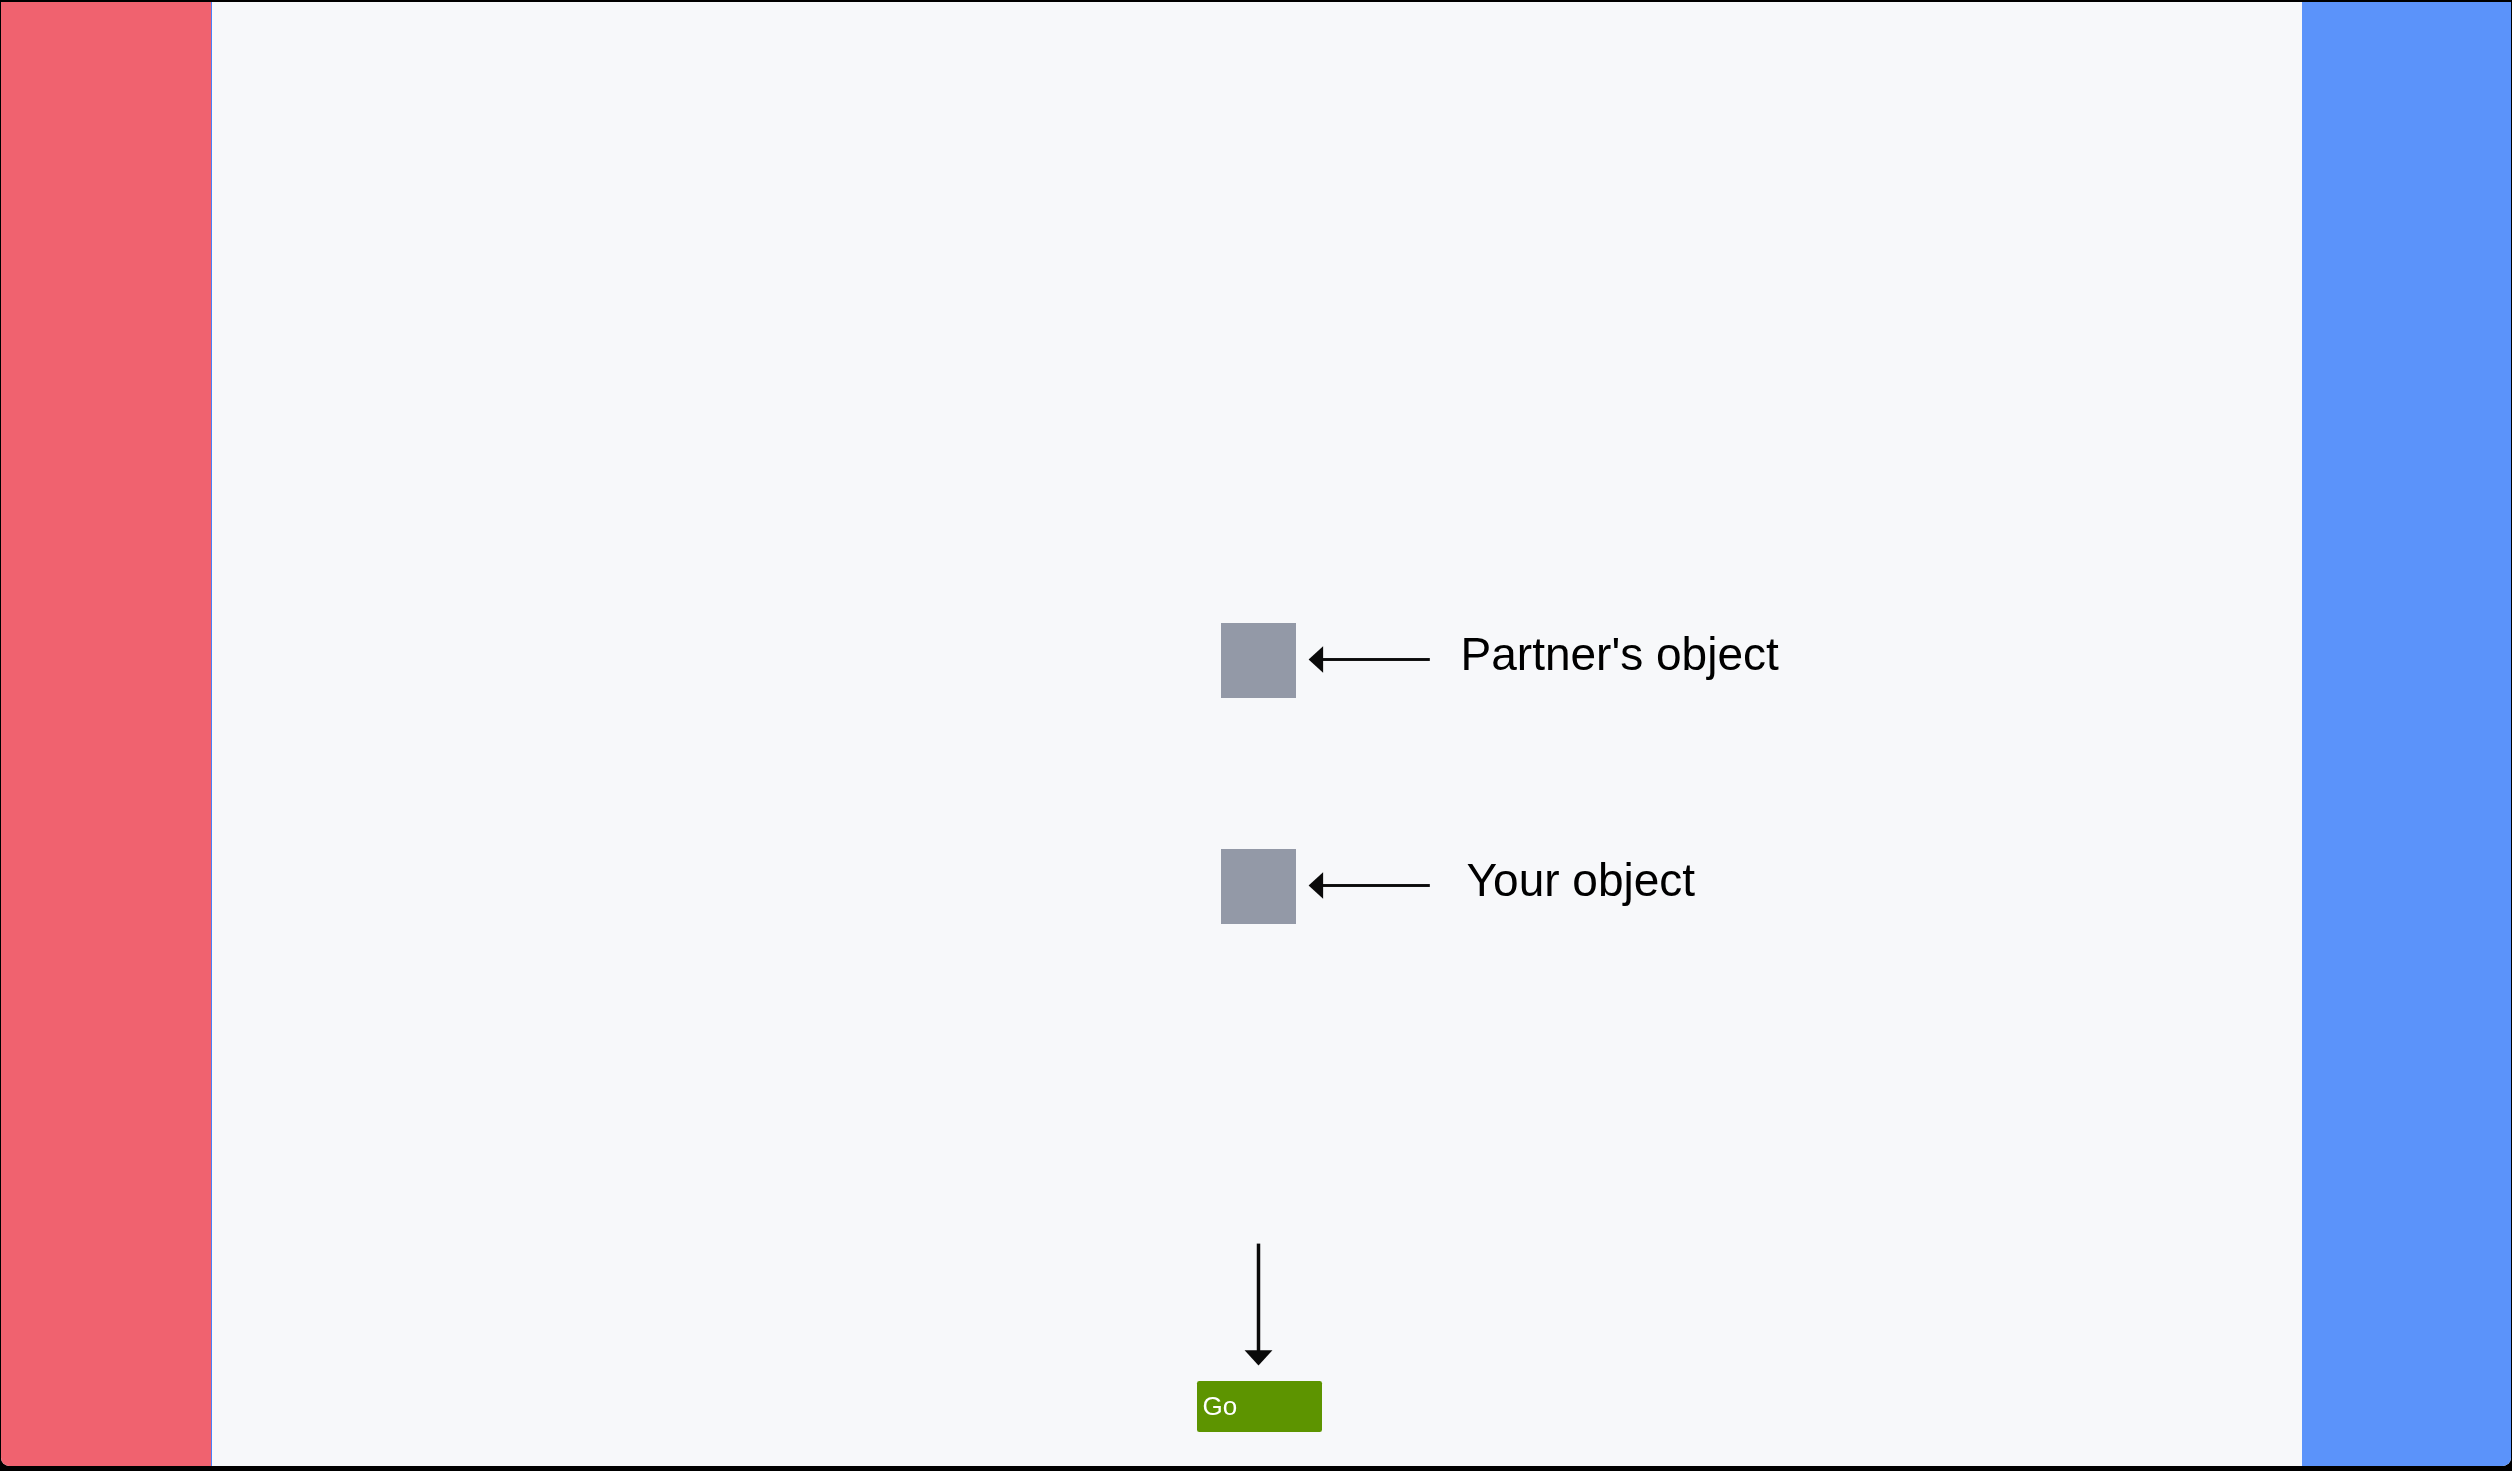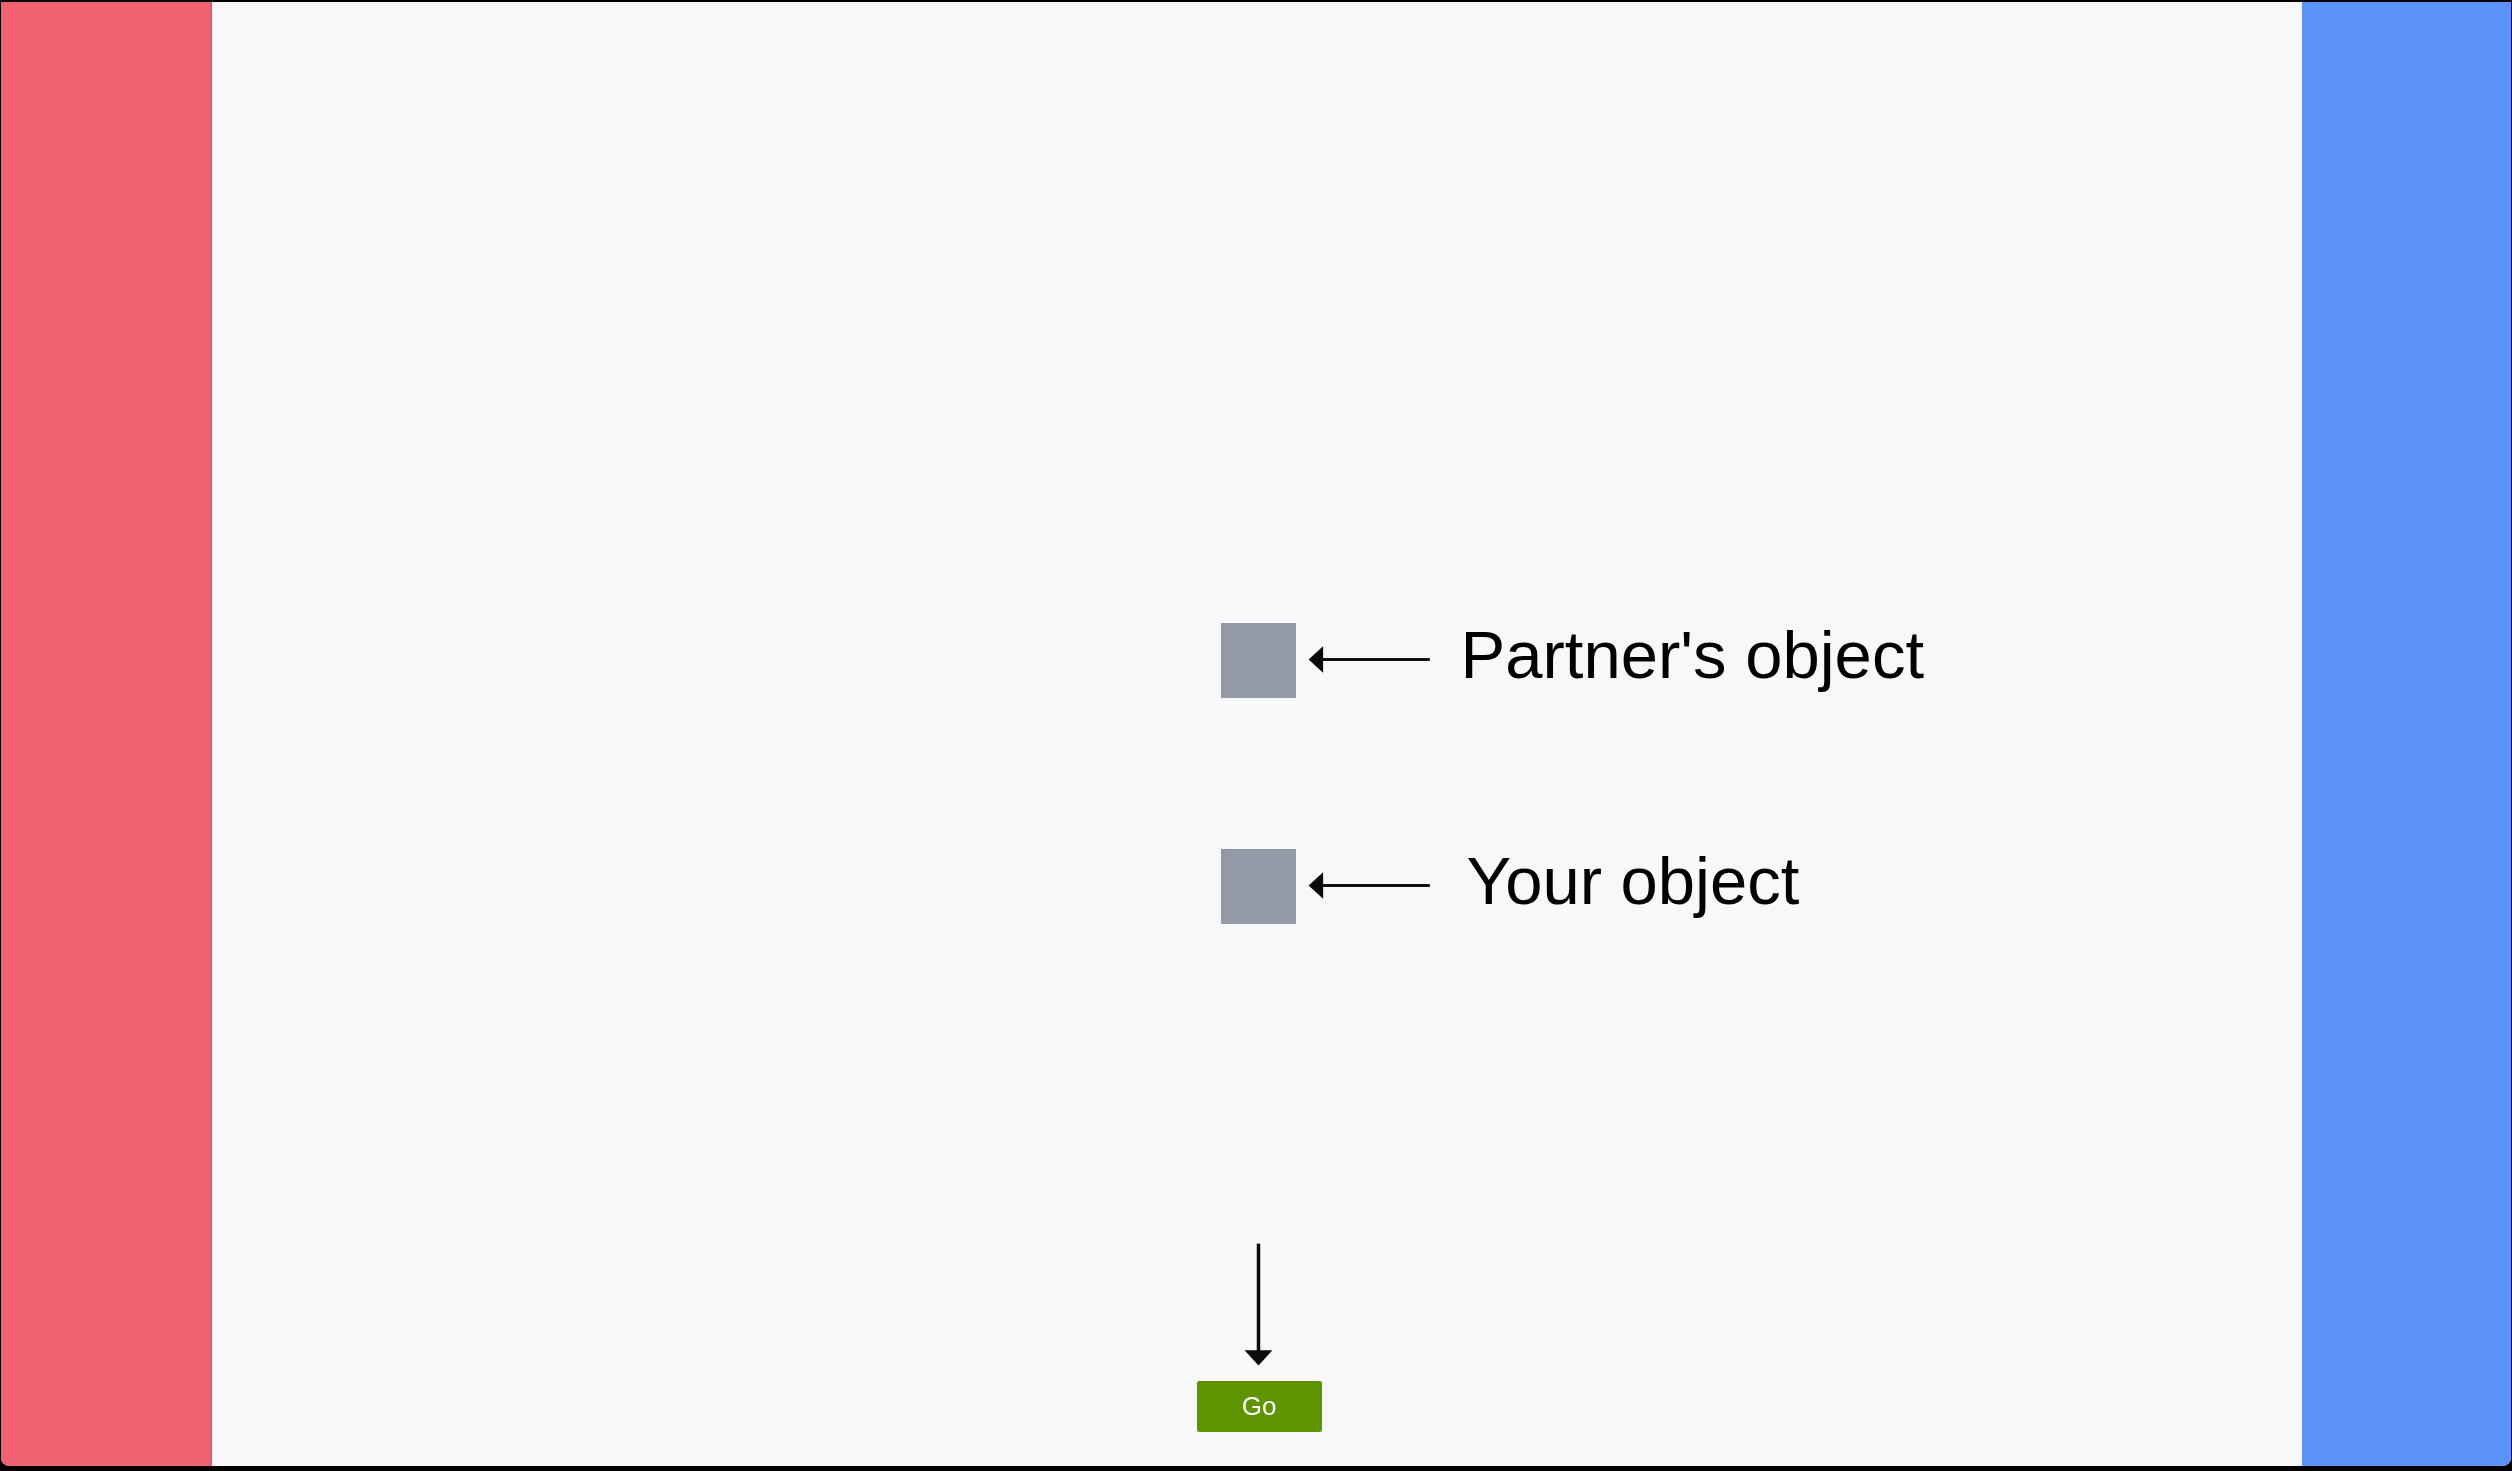--- a/index.html
+++ b/index.html
@@ -48,21 +48,21 @@
     position: absolute;
     width: 75px;
     height: 75px;
     background: var(--object_square, #9399a7);
   }
   #partner-square { left: 1220px; top: 621px; }
   #your-square    { left: 1220px; top: 847px; }
 
   .annot-label {
     position: absolute;
-    font-size: 67px;
+    font-size: 46px;
     line-height: 75px;
     color: var(--annotation_text, #000);
     white-space: nowrap;
   }
   #partner-label { left: 1460px; top: 615px; }
   #your-label    { left: 1466px; top: 841px; }
   #go-label      { left: 1083px; top: 1155px; }
 
   .arrow-svg { position: absolute; display: block; }
   #partner-arrow { left: 1307px; top: 643px; }
@@ -76,21 +76,20 @@
     width: 125px;
     height: 51px;
     background: var(--go_button_bg, #5d9400);
     color: var(--go_button_text, #fff);
     border: none;
     border-radius: 2.3px;
     font-family: "Liberation Sans", sans-serif;
     font-size: 26px;
     display: flex;
     align-items: center;
-    justify-content: center;
     cursor: pointer;
   }
 </style>
 </head>
 <body>
 
 <div class="window">
 
   <div class="zone zone-left"></div>
   <div class="zone-divider"></div>

